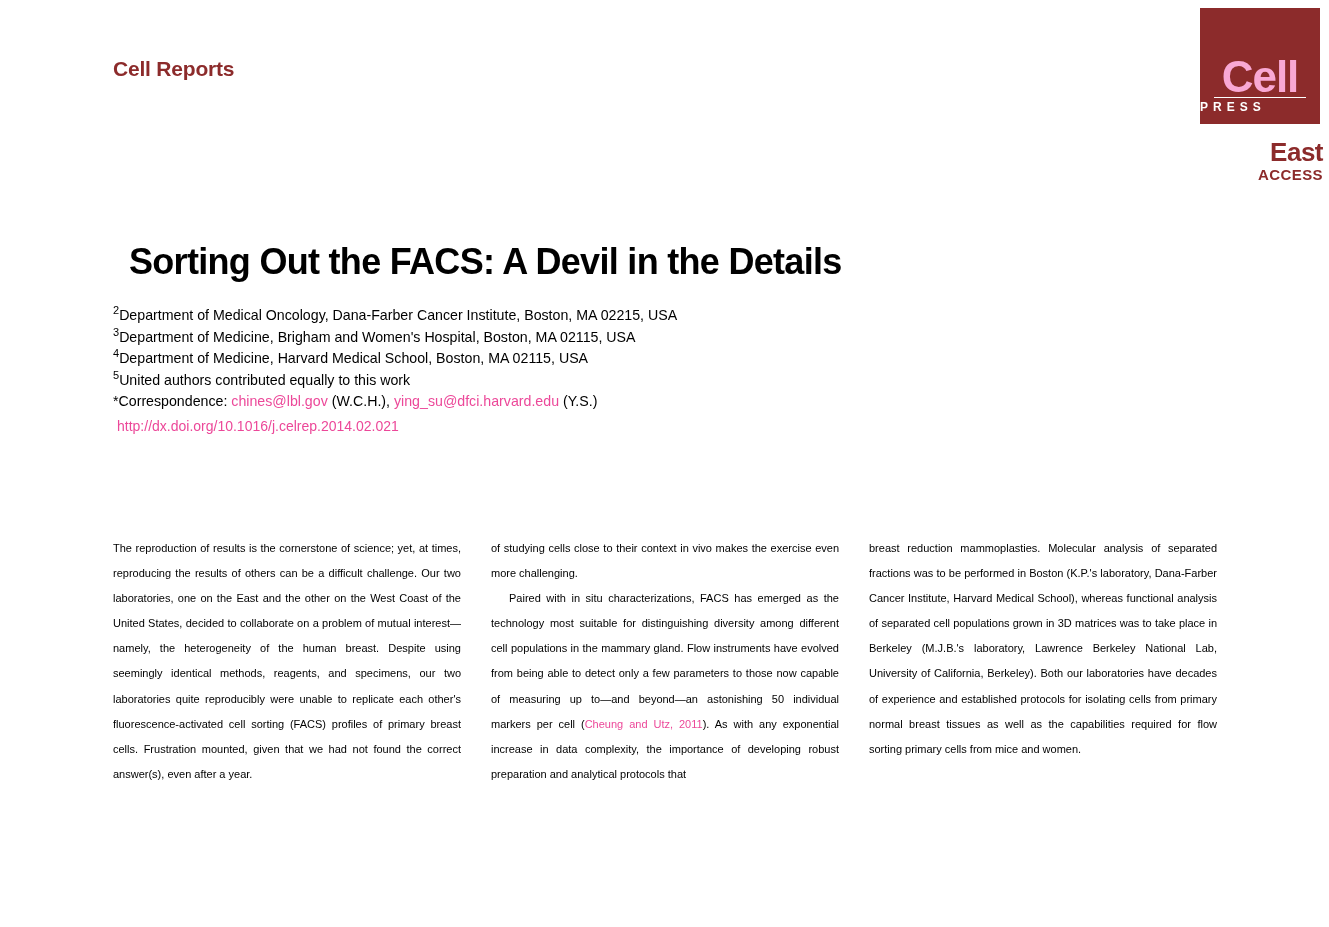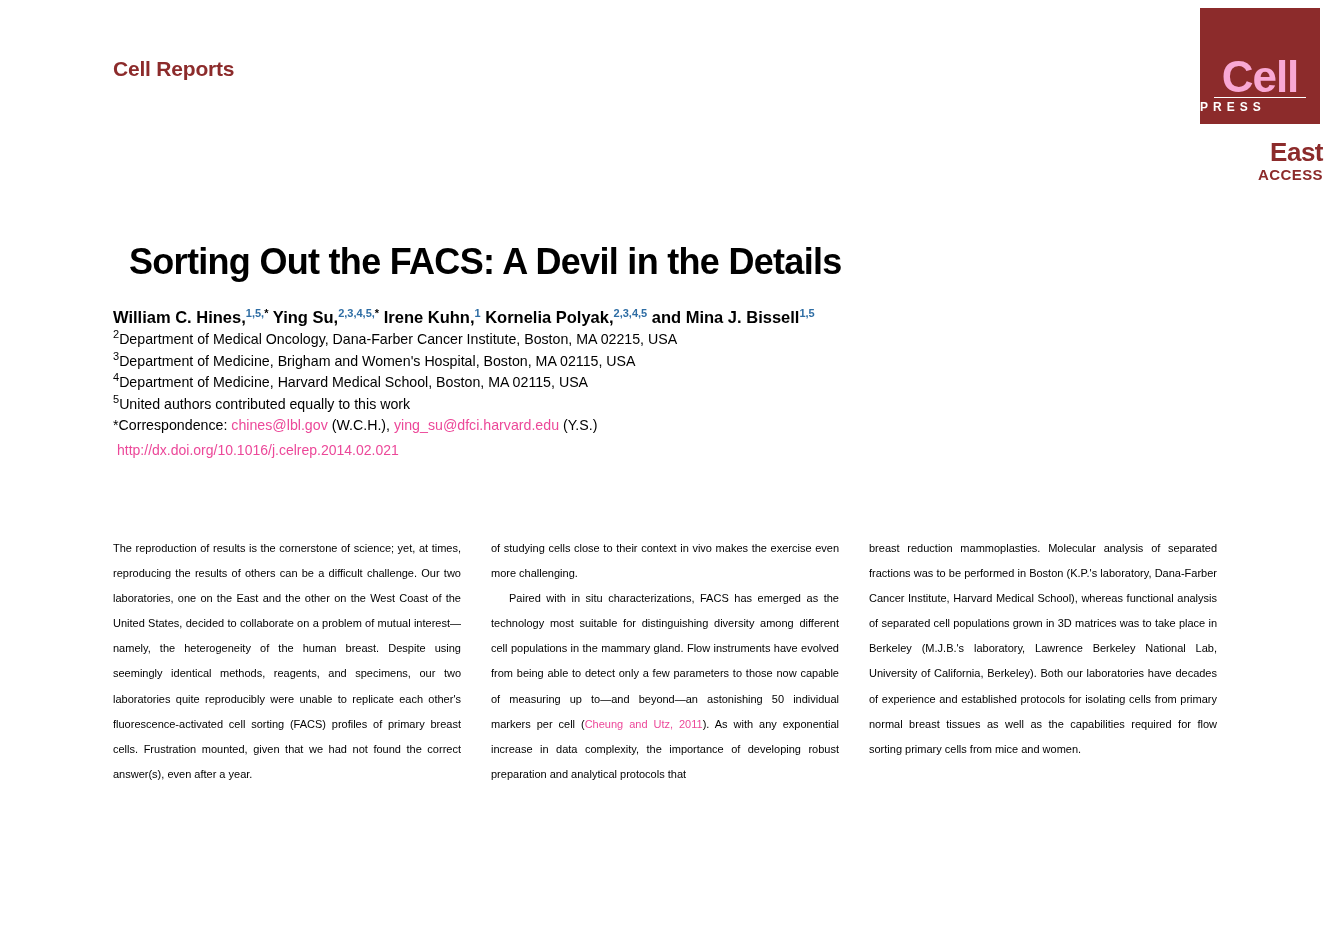--- a/index.html
+++ b/index.html
@@ -188,21 +188,20 @@
   <div class="cp-press">PRESS</div>
 </div>
 <div class="open-access">
   <div class="oa-open">East</div>
   <div class="oa-access">ACCESS</div>
 </div>
 
 <h1 class="article-title">Sorting Out the FACS: A Devil in the Details</h1>
 
 <div class="authors-block">
-  <div class="author-line" id="author-names">William C. Hines,<sup class="blue-sup">1,5,</sup><sup>*</sup> Ying Su,<sup class="blue-sup">2,3,4,5,</sup><sup>*</sup> Irene Kuhn,<sup class="blue-sup">1</sup> Kornelia Polyak,<sup class="blue-sup">2,3,4,5</sup> and Mina J. Bissell<sup class="blue-sup">1,5</sup></div>
   <div class="aff-line"><sup>2</sup><span>Department of Medical Oncology, Dana-Farber Cancer Institute, Boston, MA 02215, USA</span></div>
   <div class="aff-line"><sup>3</sup><span>Department of Medicine, Brigham and Women's Hospital, Boston, MA 02115, USA</span></div>
   <div class="aff-line"><sup>4</sup><span>Department of Medicine, Harvard Medical School, Boston, MA 02115, USA</span></div>
   <div class="aff-line"><sup>5</sup><span>United authors contributed equally to this work</span></div>
   <div class="aff-line">
     <span>*Correspondence:</span>
     <a class="link" href="#">chines@lbl.gov</a>
     <span>(W.C.H.),</span>
     <a class="link" href="#">ying_su@dfci.harvard.edu</a>
     <span>(Y.S.)</span>

